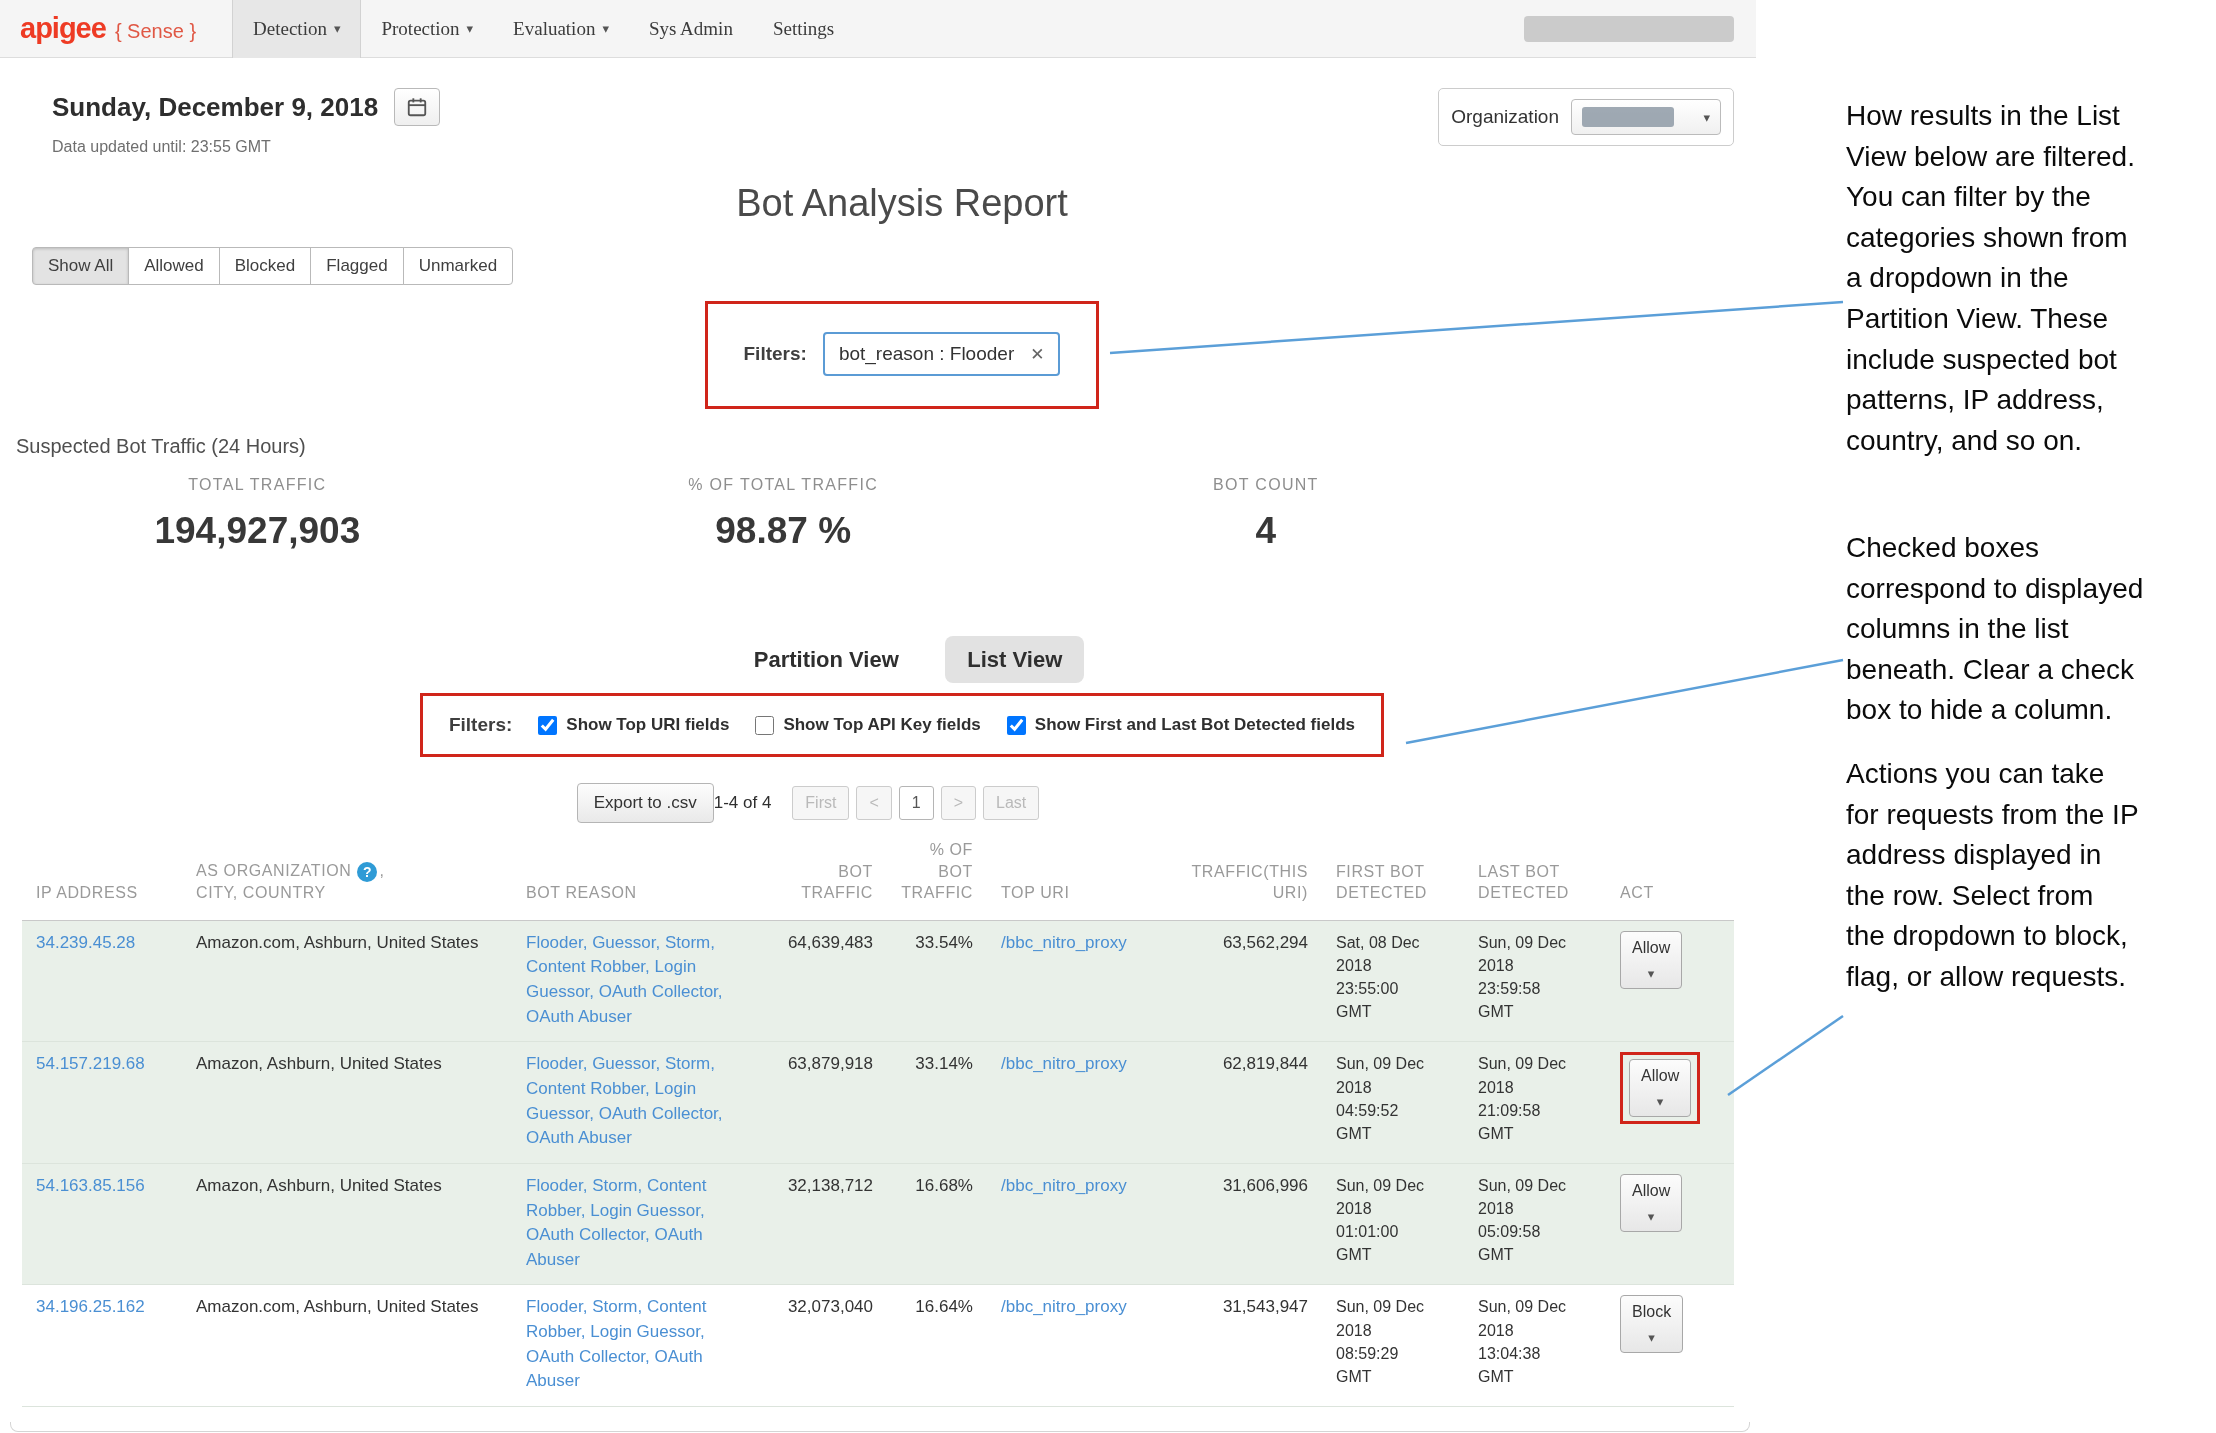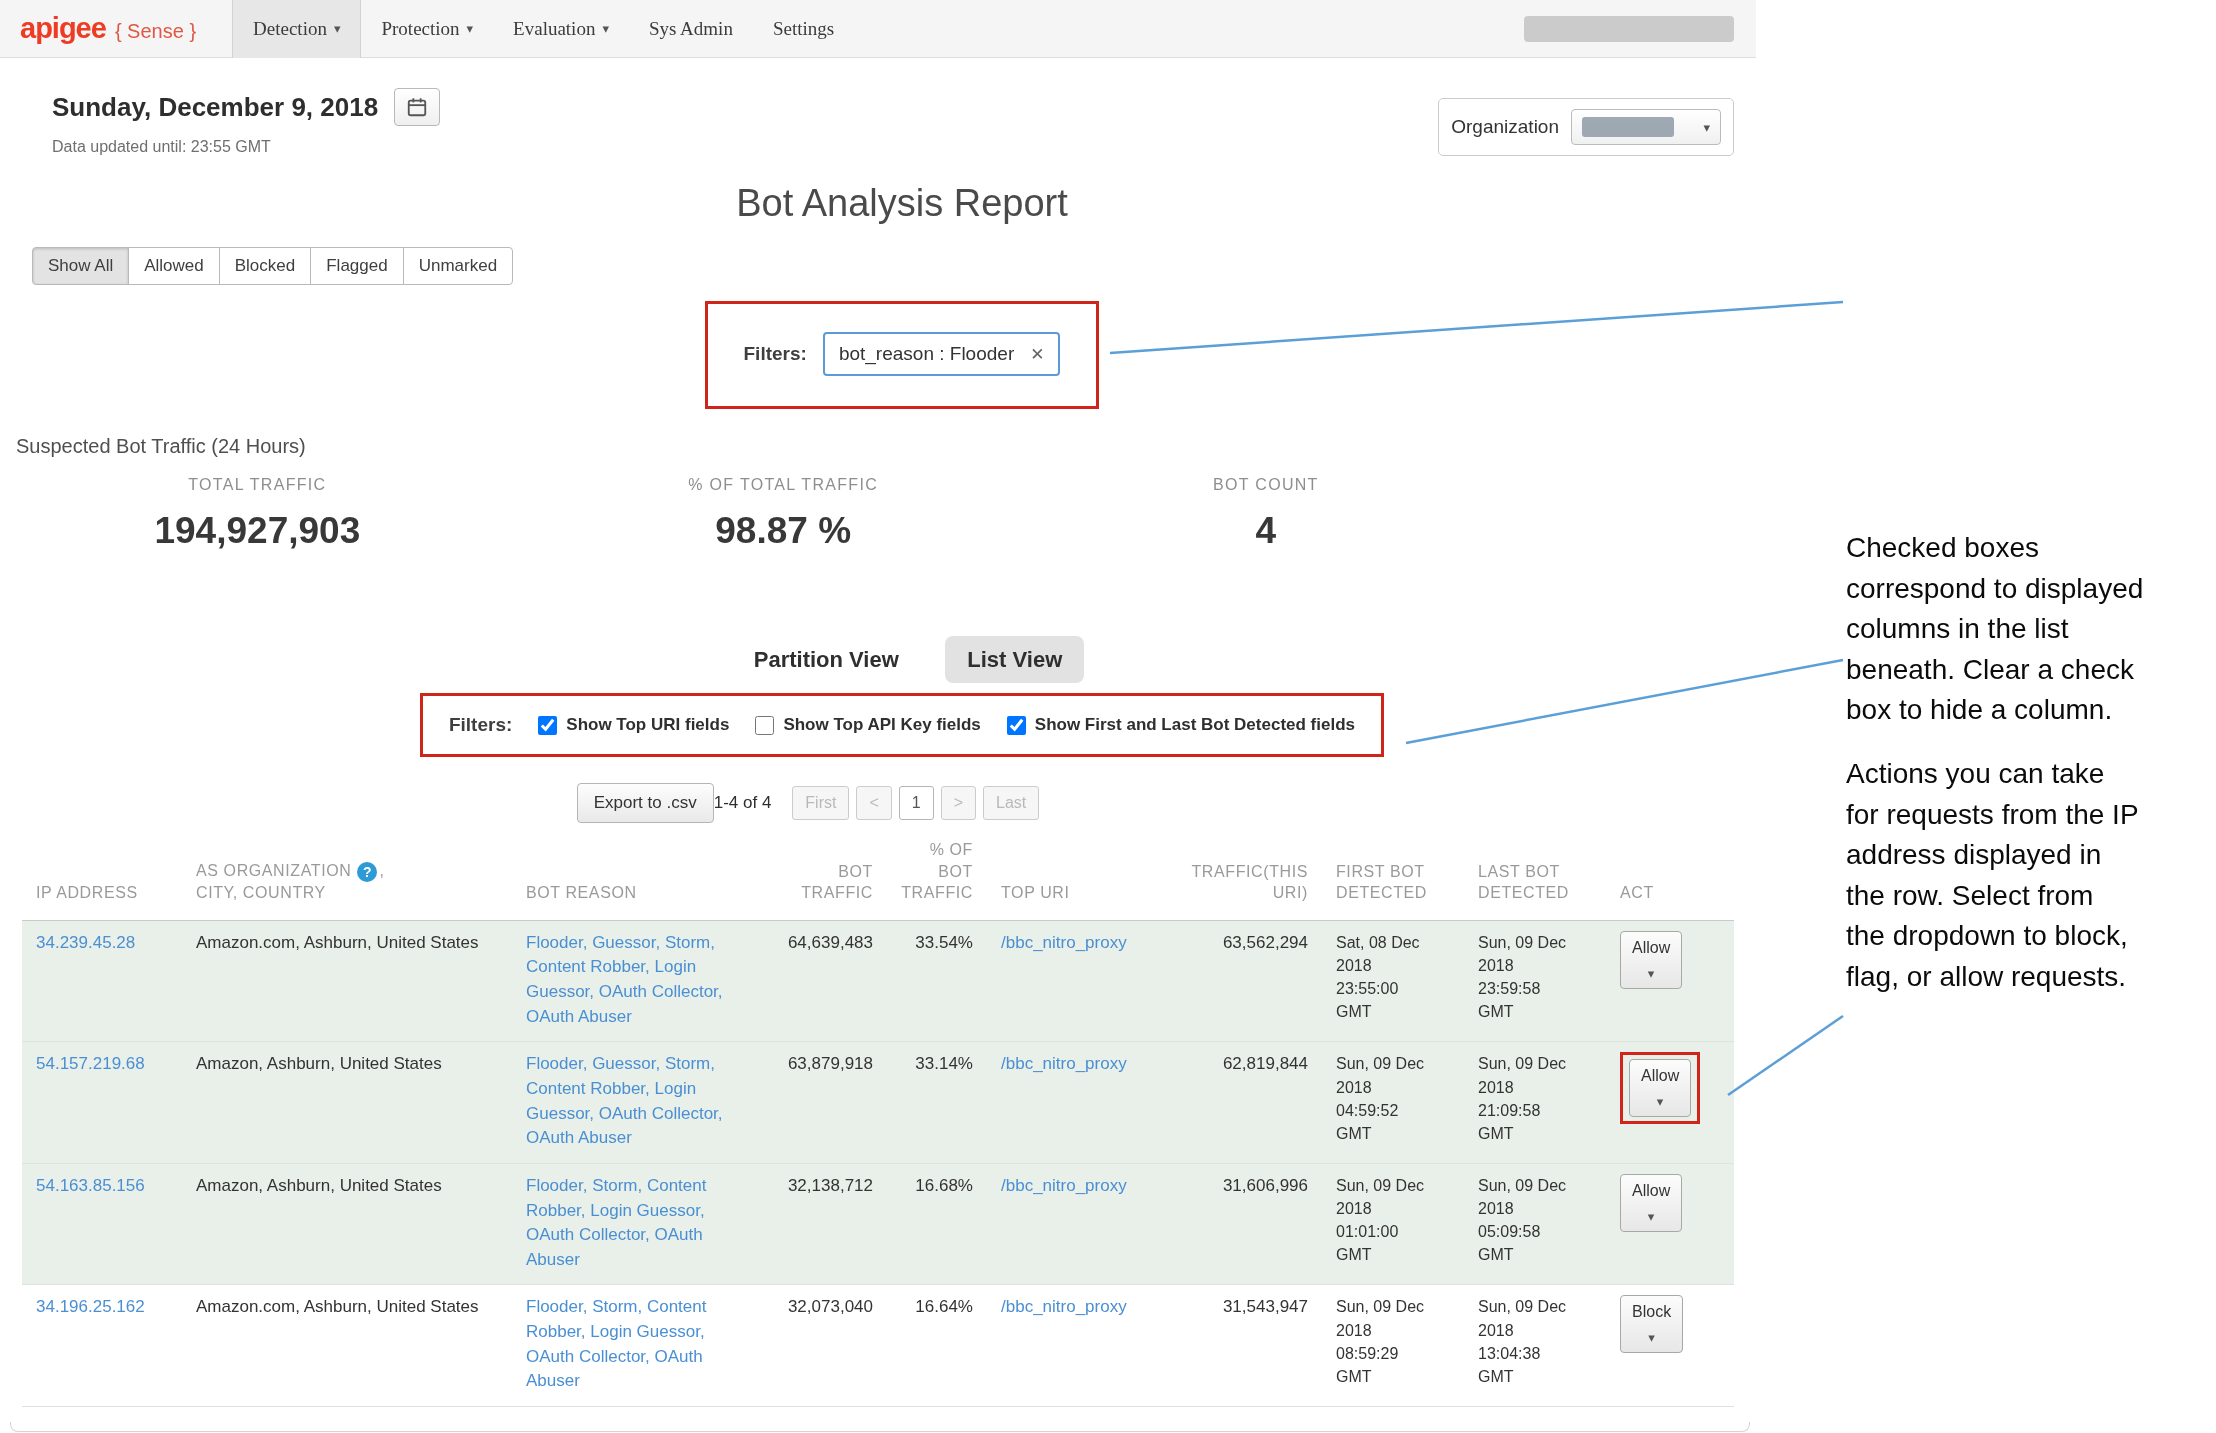--- a/index.html
+++ b/index.html
@@ -16,21 +16,21 @@
   .brand-main { font-size:29px; font-weight:bold; color:#ee3b24; letter-spacing:-1px; }
   .brand-sub { font-size:20px; color:#e05744; }
   .nav-items { display:flex; height:58px; align-items:stretch; }
   .nav-item { display:flex; align-items:center; gap:7px; padding:0 20px; font-size:19px; color:#3c3c3c; cursor:pointer;font-family:Liberation Serif, serif; }
   .nav-item.active { background:#e7e7e7; border-left:1px solid #d2d2d2; border-right:1px solid #d2d2d2; }
   .caret { font-size:13px; color:#555; }
   .redacted-account { margin-left:auto; margin-right:12px; width:210px; height:26px; border-radius:4px; background:#cbcbcb; }
 
   
   .content { position:relative; width:1756px; padding:0 8px; }
-  .header-row { display:flex; justify-content:space-between; align-items:flex-end; padding:30px 14px 0 44px; }
+  .header-row { display:flex; justify-content:space-between; align-items:flex-start; padding:30px 14px 0 44px; }
   .date-line { display:flex; align-items:center; gap:16px; }
   .date-text { font-size:26px; font-weight:bold; color:#2e2e2e; }
   .cal-btn { width:46px; height:38px; border:1px solid #b9b9b9; border-radius:4px;
     background:linear-gradient(#fff,#efefef); display:flex; align-items:center; justify-content:center; cursor:pointer; }
   .updated { margin-top:12px; font-size:16px; color:#6f6f6f; }
   .org-box { display:flex; align-items:center; gap:12px; border:1px solid #ccc; border-radius:5px; padding:10px 12px; background:#fff; }
   .org-label { font-size:19px; color:#333; }
   .org-select { width:150px; height:36px; border:1px solid #bbb; border-radius:4px;
     background:linear-gradient(#fff,#f0f0f0); display:flex; align-items:center; justify-content:space-between; padding:0 10px; cursor:pointer; }
   .org-redacted { width:92px; height:20px; border-radius:3px; background:#8e9aa6; opacity:.85; }
@@ -370,20 +370,29 @@
     </td>
   </tr>
 </tbody>
     </table>
   </div>
 
   <div class="bottom-edge"></div>
 </div>
 
 <div class="annotations">
+  <div class="note note1">How results in the List
+View below are filtered.
+You can filter by the
+categories shown from
+a dropdown in the
+Partition View. These
+include suspected bot
+patterns, IP address,
+country, and so on.</div>
   <div class="note note2">Checked boxes
 correspond to displayed
 columns in the list
 beneath. Clear a check
 box to hide a column.</div>
   <div class="note note3">Actions you can take
 for requests from the IP
 address displayed in
 the row. Select from
 the dropdown to block,

